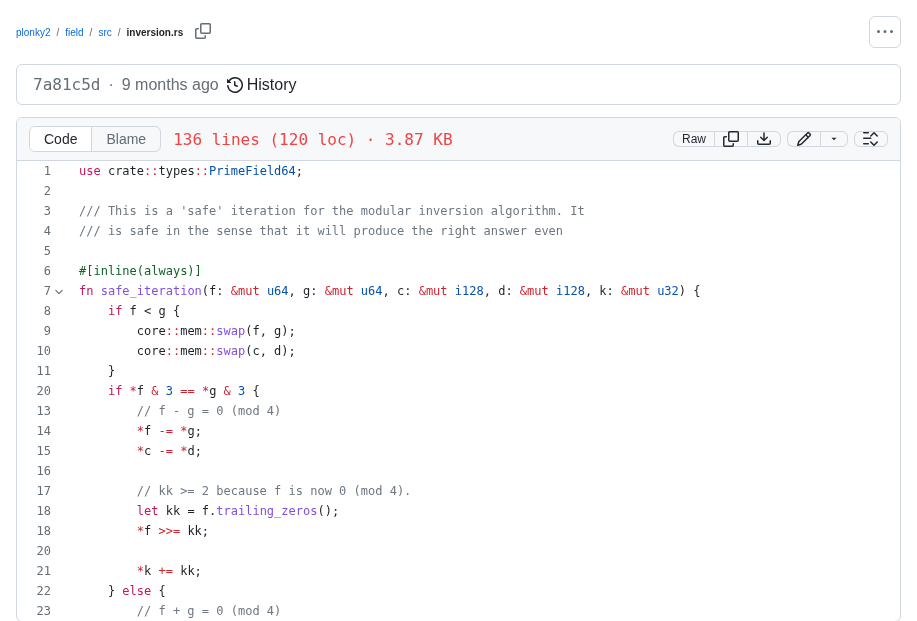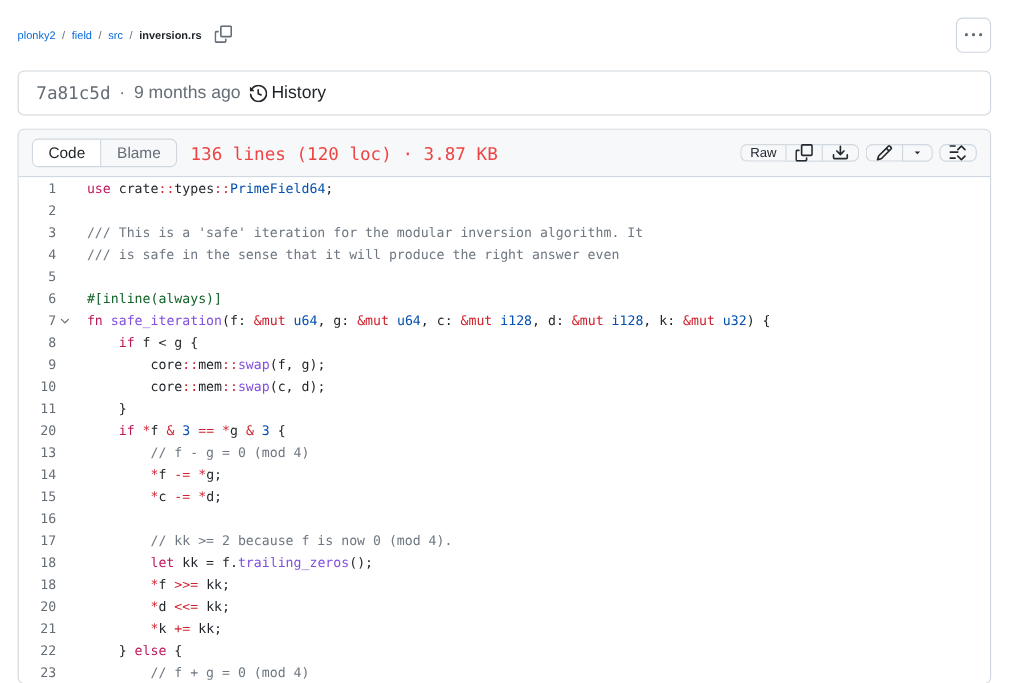--- a/index.html
+++ b/index.html
@@ -351,21 +351,20 @@
       <div class="code-line">
         <div class="ln">18</div>
         <div class="cd">        <span class="c-kw">let</span> kk = f.<span class="c-fn">trailing_zeros</span>();</div>
       </div>
       <div class="code-line">
         <div class="ln">18</div>
         <div class="cd">        <span class="c-op">*</span>f <span class="c-op">&gt;&gt;=</span> kk;</div>
       </div>
       <div class="code-line">
         <div class="ln">20</div>
-        <div class="cd">        <span class="c-op">*</span>d <span class="c-op">&lt;&lt;=</span> kk;</div>
       </div>
       <div class="code-line">
         <div class="ln">21</div>
         <div class="cd">        <span class="c-op">*</span>k <span class="c-op">+=</span> kk;</div>
       </div>
       <div class="code-line">
         <div class="ln">22</div>
         <div class="cd">    } <span class="c-kw">else</span> {</div>
       </div>
       <div class="code-line">

